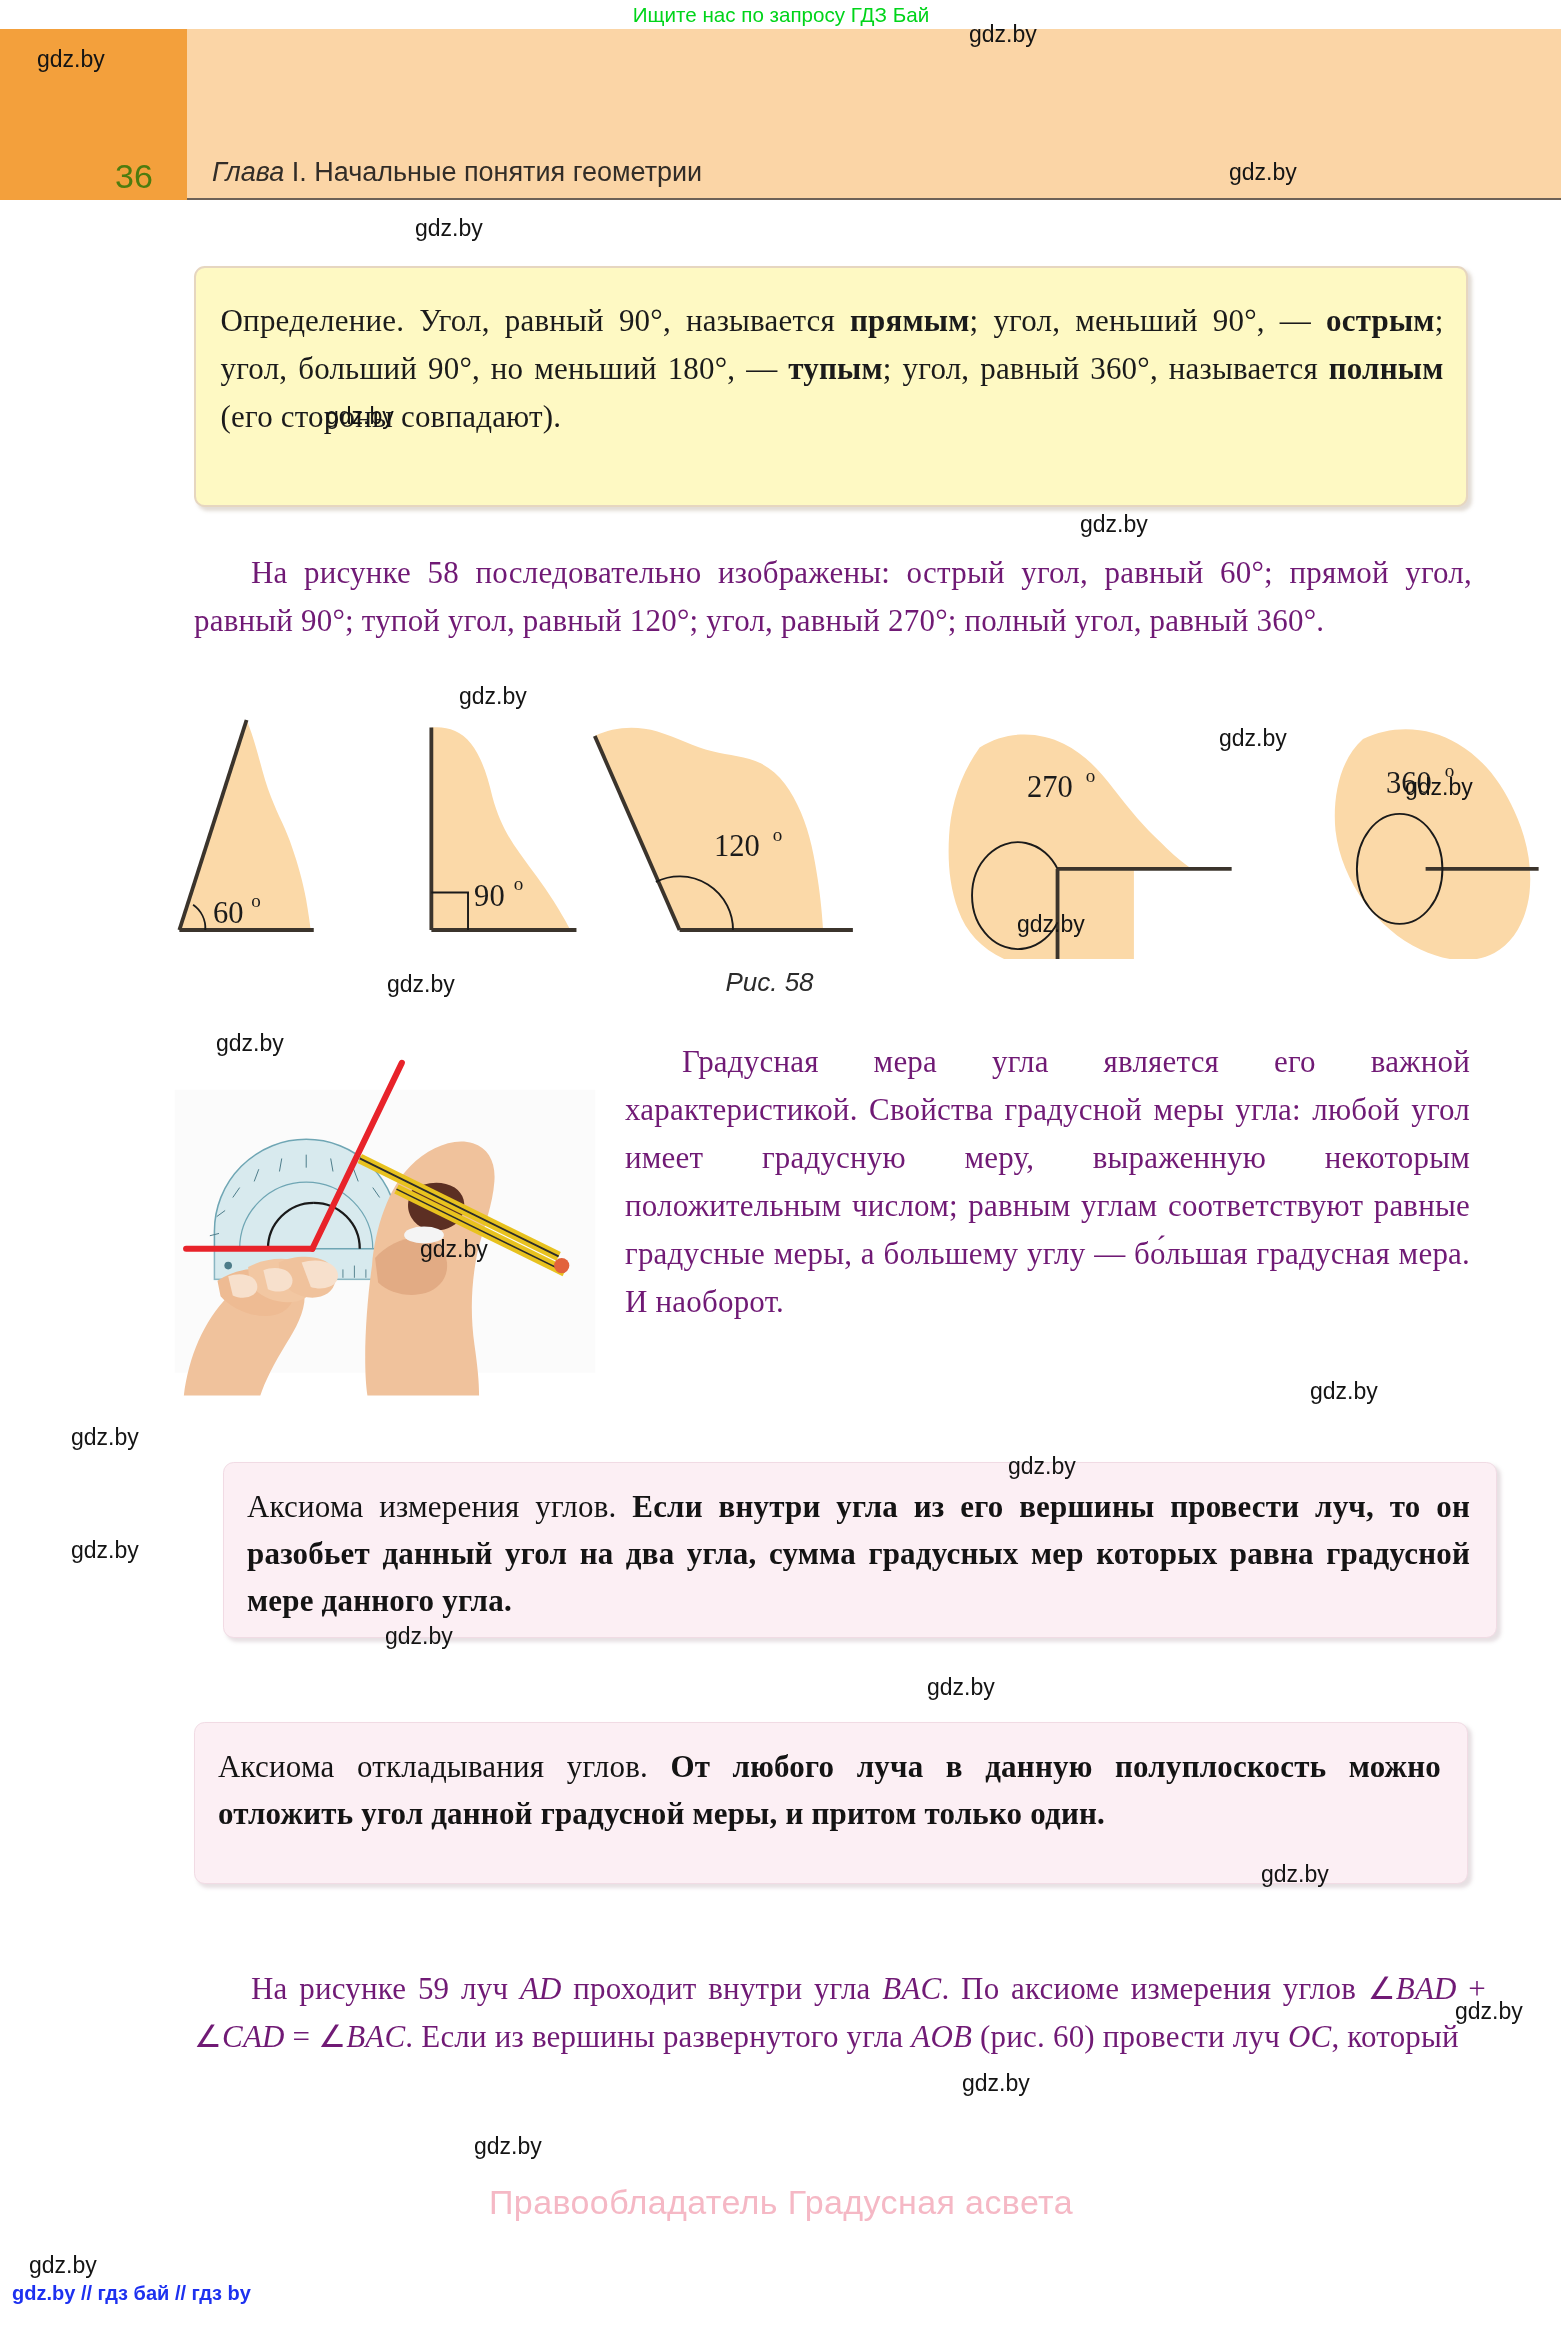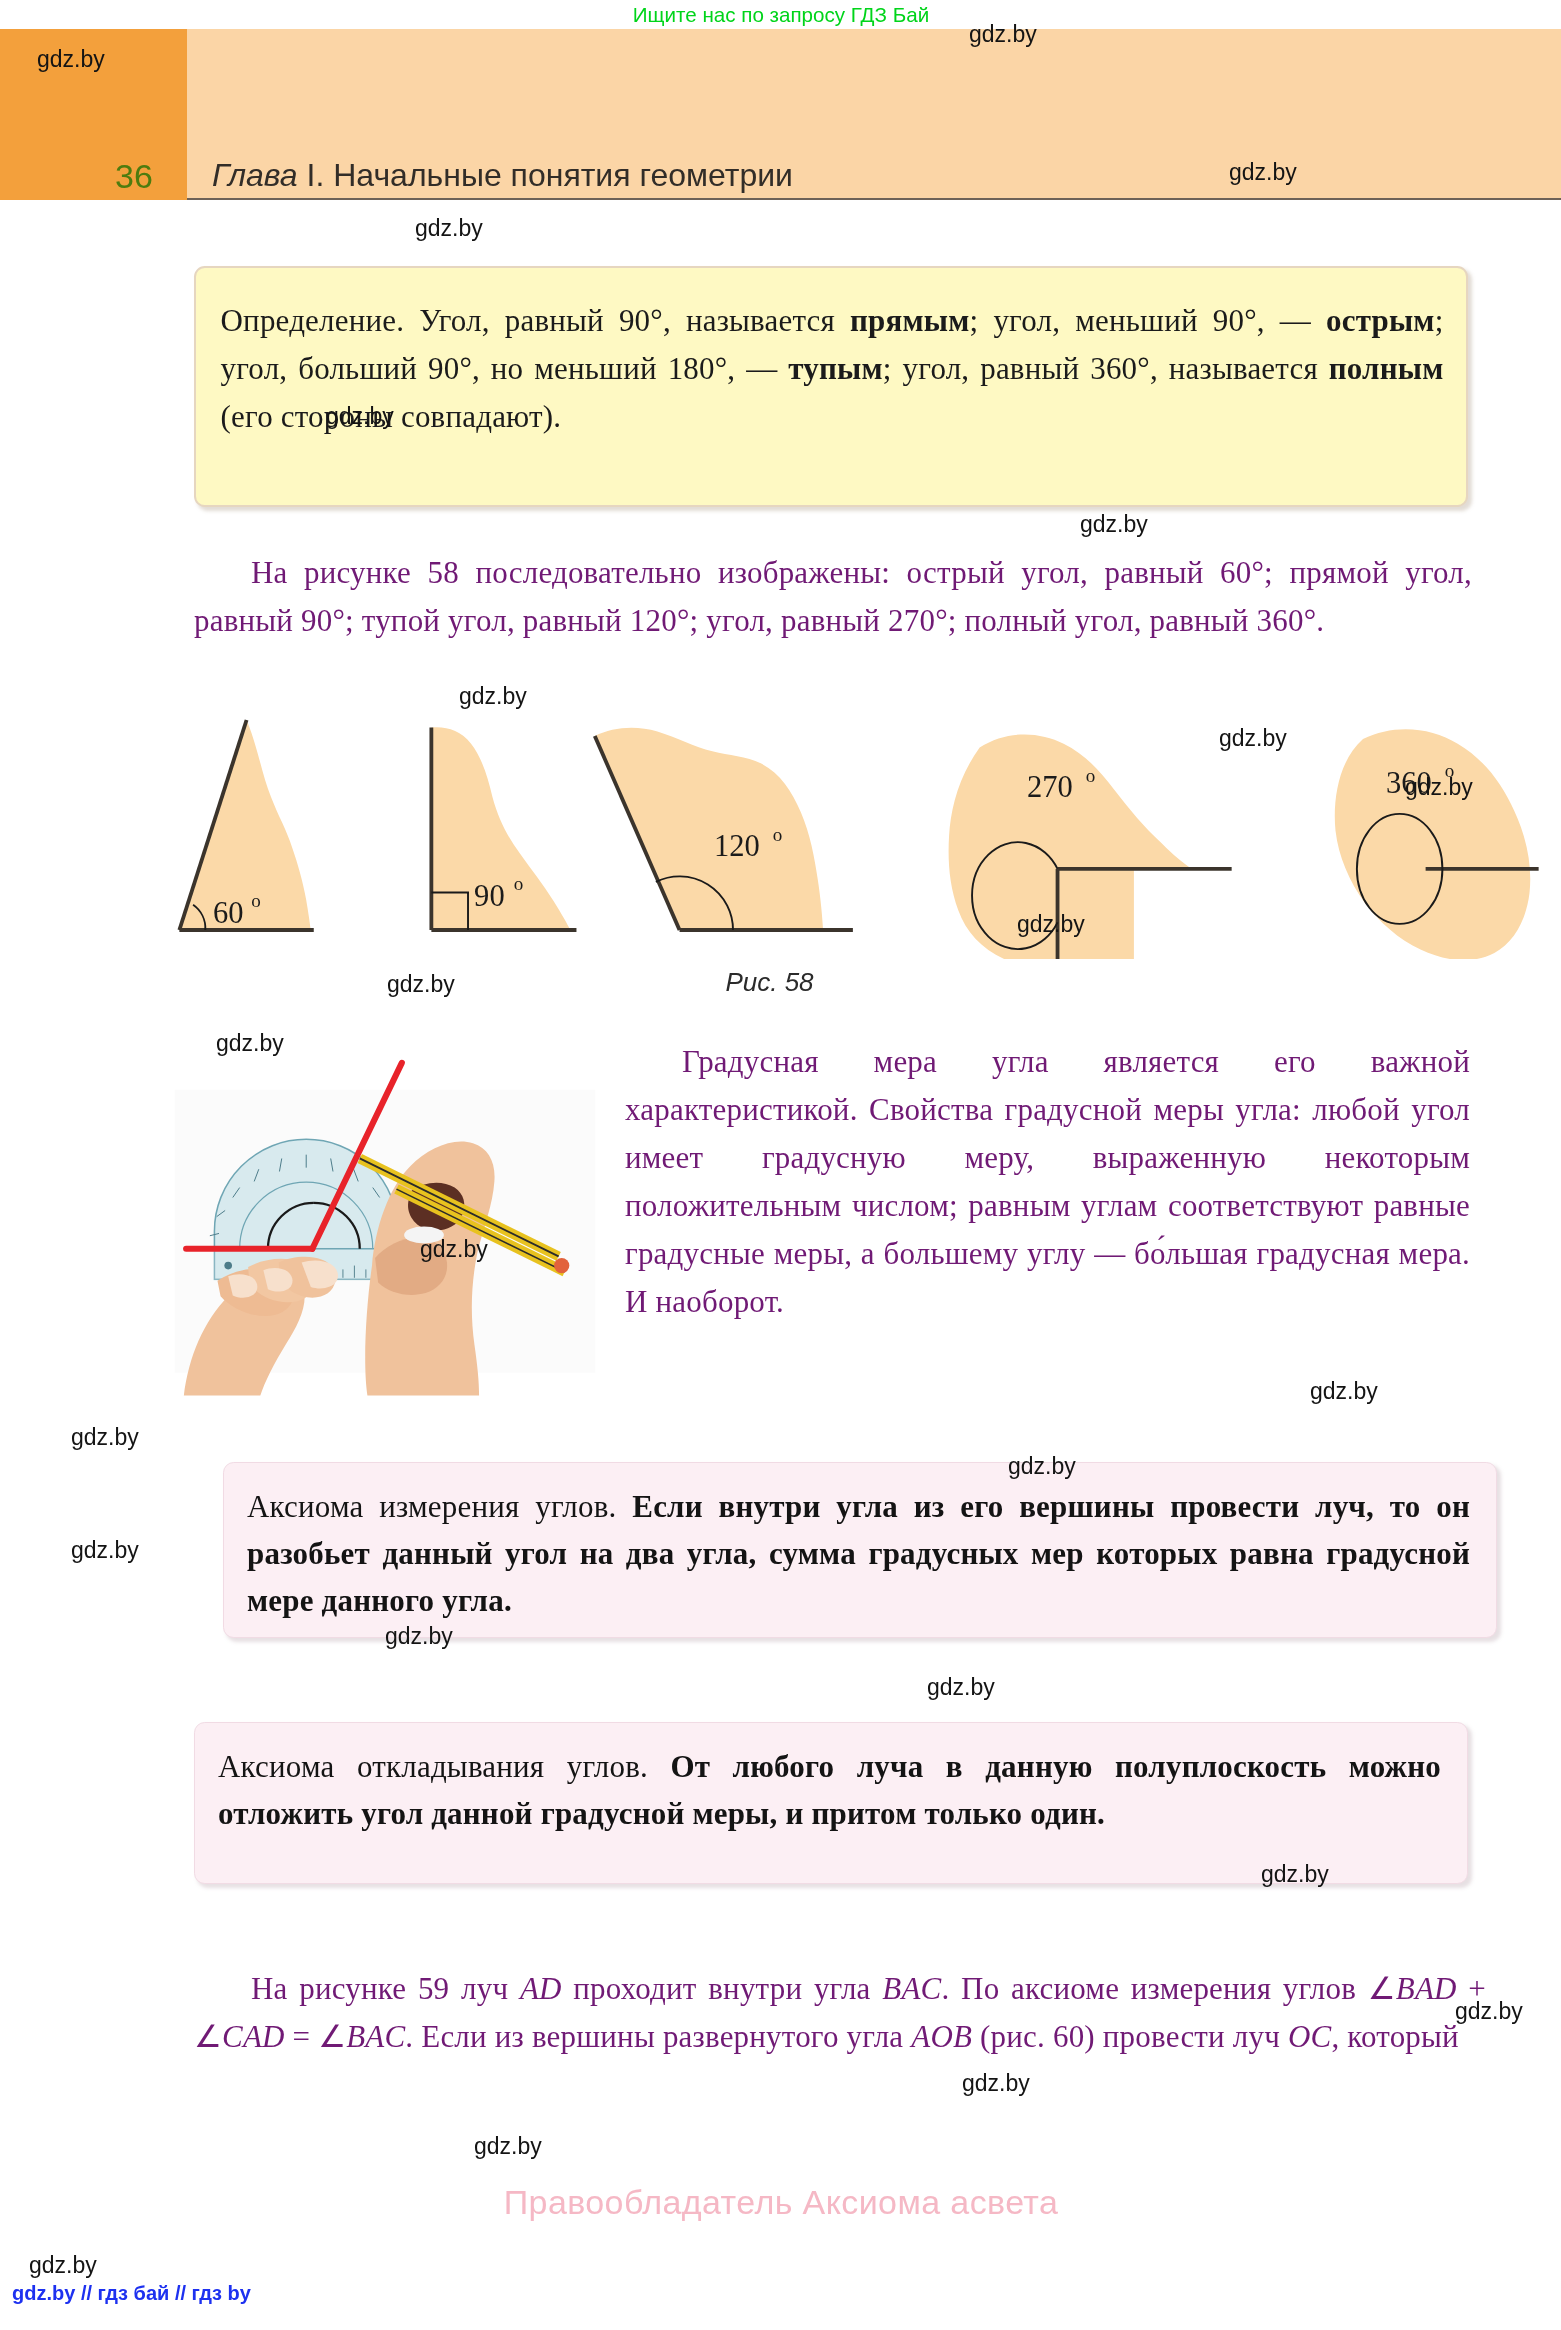--- a/index.html
+++ b/index.html
@@ -57,21 +57,21 @@
     font-family: "Liberation Sans", sans-serif;
     font-size: 34px;
     color: #4d7c0f;
     font-weight: 400;
   }
   .header-chapter {
     position: absolute;
     left: 212px;
     top: 157px;
     font-family: "Liberation Sans", sans-serif;
-    font-size: 32px;
+    font-size: 27px;
     color: #322d28;
     white-space: nowrap;
   }
   .header-chapter i { font-style: italic; }
 
   
   .def-box {
     position: absolute;
     left: 194px;
     top: 266px;
@@ -392,21 +392,21 @@
 
 <div class="ax-box ax2">
   <div class="ax-text">
     <span>Аксиома откладывания углов.</span>
     <b>От любого луча в данную полуплоскость можно отложить угол данной градусной меры, и притом только один.</b>
   </div>
 </div>
 
 <div class="para para-bottom">На рисунке 59 луч <i>AD</i> проходит внутри угла <i>BAC</i>. По аксиоме измерения углов ∠<i>BAD</i> + ∠<i>CAD</i> = ∠<i>BAC</i>. Если из вершины развернутого угла <i>AOB</i> (рис. 60) провести луч <i>OC</i>, который</div>
 
-<div class="copyright">Правообладатель Аксиома асвета</div>
+<div class="copyright">Правообладатель Градусная асвета</div>
 <div class="bottom-links">gdz.by  //  гдз бай  //  гдз by</div>
 
 <div id="watermark-layer">
     <div class="wm" style="left: 37px; top: 46px;">gdz.by</div>
     <div class="wm" style="left: 969px; top: 21.4px;">gdz.by</div>
     <div class="wm" style="left: 1229px; top: 159px;">gdz.by</div>
     <div class="wm" style="left: 415px; top: 215px;">gdz.by</div>
     <div class="wm" style="left: 326px; top: 403px;">gdz.by</div>
     <div class="wm" style="left: 1080px; top: 511px;">gdz.by</div>
     <div class="wm" style="left: 459px; top: 683px;">gdz.by</div>

